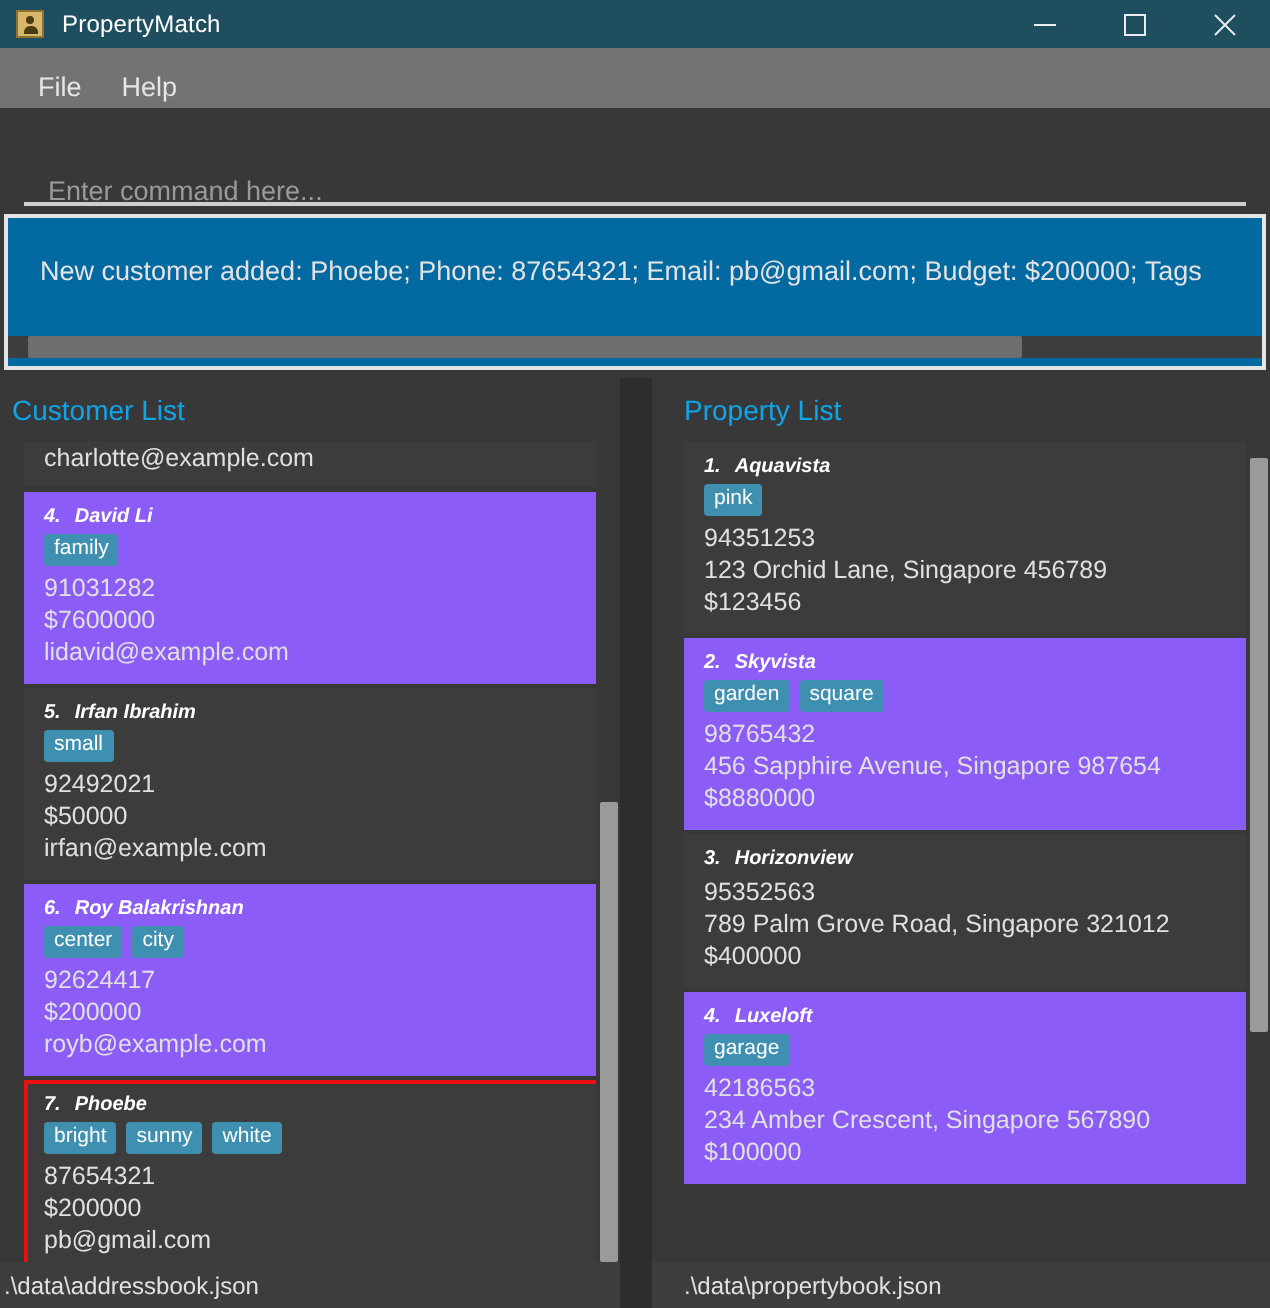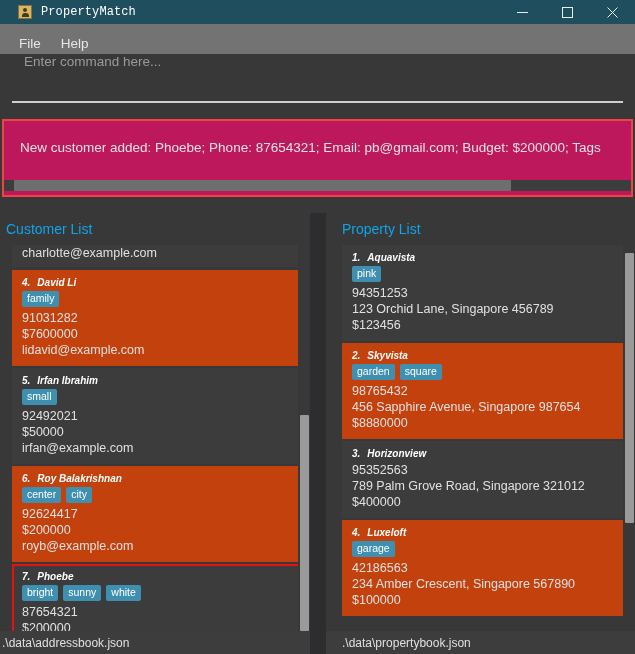--- a/index.html
+++ b/index.html
@@ -22,23 +22,22 @@
     flex-direction: column;
   }
 
   
   .titlebar {
     height: 24px;
     flex: 0 0 24px;
     background: #1f4e5f;
     display: flex;
     align-items: center;
-    padding-left: 18px;
-    position: relative;
-    font-family: Liberation Mono, monospace;
+    padding-left: 8px;
+    position: relative;
   }
   .app-icon {
     width: 14px;
     height: 14px;
     background: #d9b76a;
     border: 1px solid #8d7232;
     position: relative;
     flex: 0 0 14px;
   }
   .app-icon::before {
@@ -94,44 +93,44 @@
     padding: 3px 9px;
     margin-right: 2px;
   }
 
   
   .command-wrap {
     flex: 0 0 49px;
     background: #383838;
     padding: 0 12px;
     display: flex;
-    align-items: flex-start;
+    align-items: flex-end;
     position: relative;
   }
   .command-input {
     width: 100%;
     color: #9a9a9a;
     font-size: 13.5px;
     padding-left: 12px;
   }
   .command-underline {
     position: absolute;
     left: 12px;
     right: 12px;
     bottom: 0;
     height: 2px;
     background: #cfcfcf;
   }
 
   
   .result-wrap {
     flex: 0 0 78px;
-    margin: 16px 2px;
-    border: 2px solid #ef4444;
-    background: #be185d;
+    margin: 4px 2px;
+    border: 2px solid #e5e5e5;
+    background: #0369a1;
     position: relative;
     overflow: hidden;
   }
   .result-text {
     position: absolute;
     left: 16px;
     top: 19px;
     color: #e3e3e3;
     font-size: 13.5px;
     white-space: nowrap;
@@ -190,21 +189,21 @@
   }
   .panel-property .list-area { padding: 0 6px 0 16px; }
 
   
   .card {
     background: #3c3c3c;
     padding: 7px 10px 8px 10px;
     margin-bottom: 2px;
     position: relative;
   }
-  .card.selected { background: #c2410c; }
+  .card.selected { background: #8b5cf6; }
   .card.highlighted {
     border: 2px solid #e81010;
     padding: 5px 8px 6px 8px;
   }
   .card.clipped-top {
     padding-top: 0;
     height: 22px;
     overflow: hidden;
     margin-bottom: 3px;
   }

